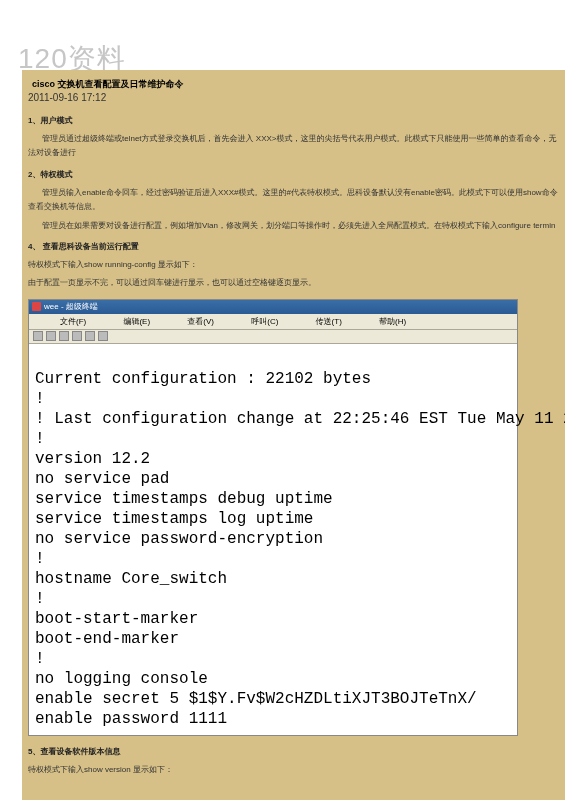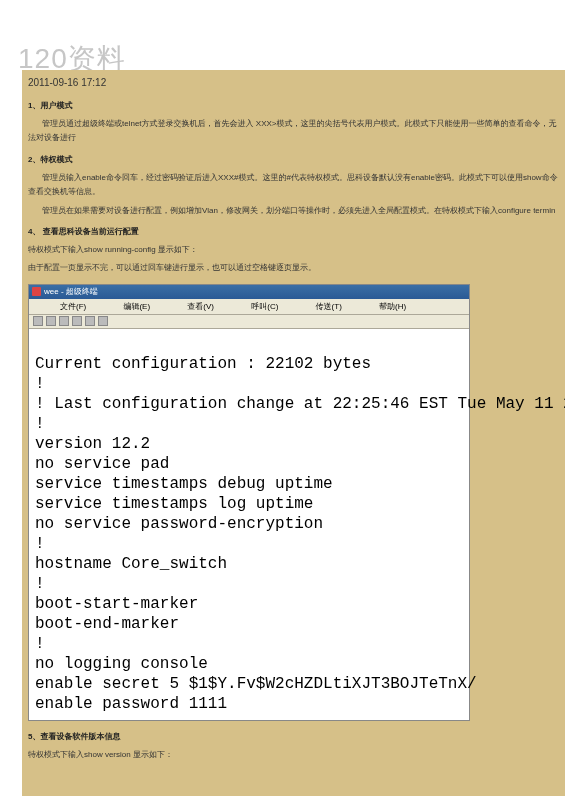--- a/index.html
+++ b/index.html
@@ -56,21 +56,21 @@
   text-indent: 14px;
 }
 .para2 {
   font-size: 8px;
   color: #333;
   line-height: 1.8;
   margin: 4px 0;
 }
 .terminal-wrap {
   margin: 8px 0 10px 0;
-  width: 442px;
+  width: 490px;
   background: #ece9d8;
   border: 1px solid #888;
 }
 .term-title {
   background: linear-gradient(#3a6ea5, #2a5a95);
   height: 14px;
   display:flex;
   align-items:center;
   padding: 0 3px;
 }
@@ -107,20 +107,21 @@
   min-height: 200px;
 }
 </style>
 </head>
 <body>
 
 <div class="watermark">120资料</div>
 
 <div class="page">
 
+  <div class="title">cisco 交换机查看配置及日常维护命令</div>
   <div class="date">2011-09-16 17:12</div>
 
   <div class="sec">1、用户模式</div>
   <div class="para">管理员通过超级终端或telnet方式登录交换机后，首先会进入 XXX&gt;模式，这里的尖括号代表用户模式。此模式下只能使用一些简单的查看命令，无法对设备进行</div>
 
   <div class="sec">2、特权模式</div>
   <div class="para">管理员输入enable命令回车，经过密码验证后进入XXX#模式。这里的#代表特权模式。思科设备默认没有enable密码。此模式下可以使用show命令查看交换机等信息。</div>
 
   <div class="para">管理员在如果需要对设备进行配置，例如增加Vlan，修改网关，划分端口等操作时，必须先进入全局配置模式。在特权模式下输入configure termin</div>
 

